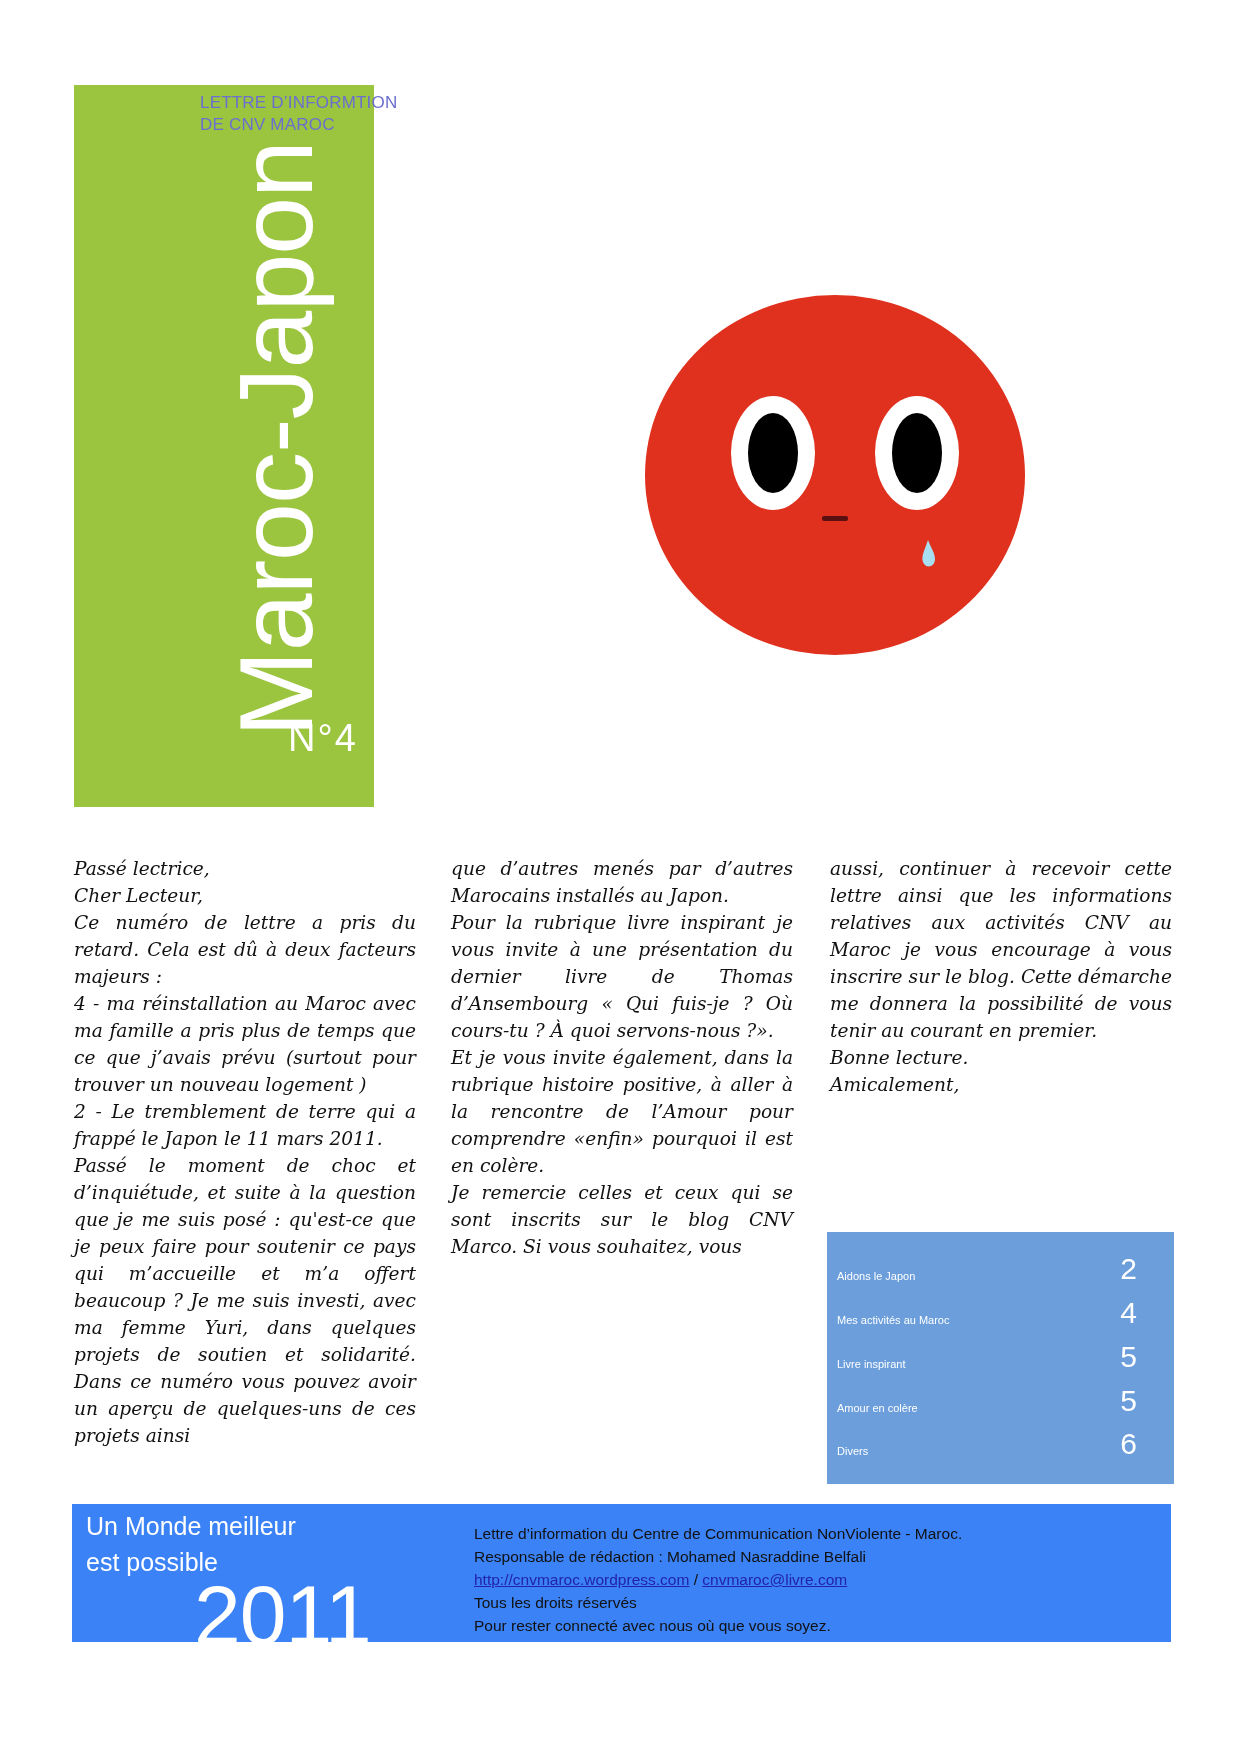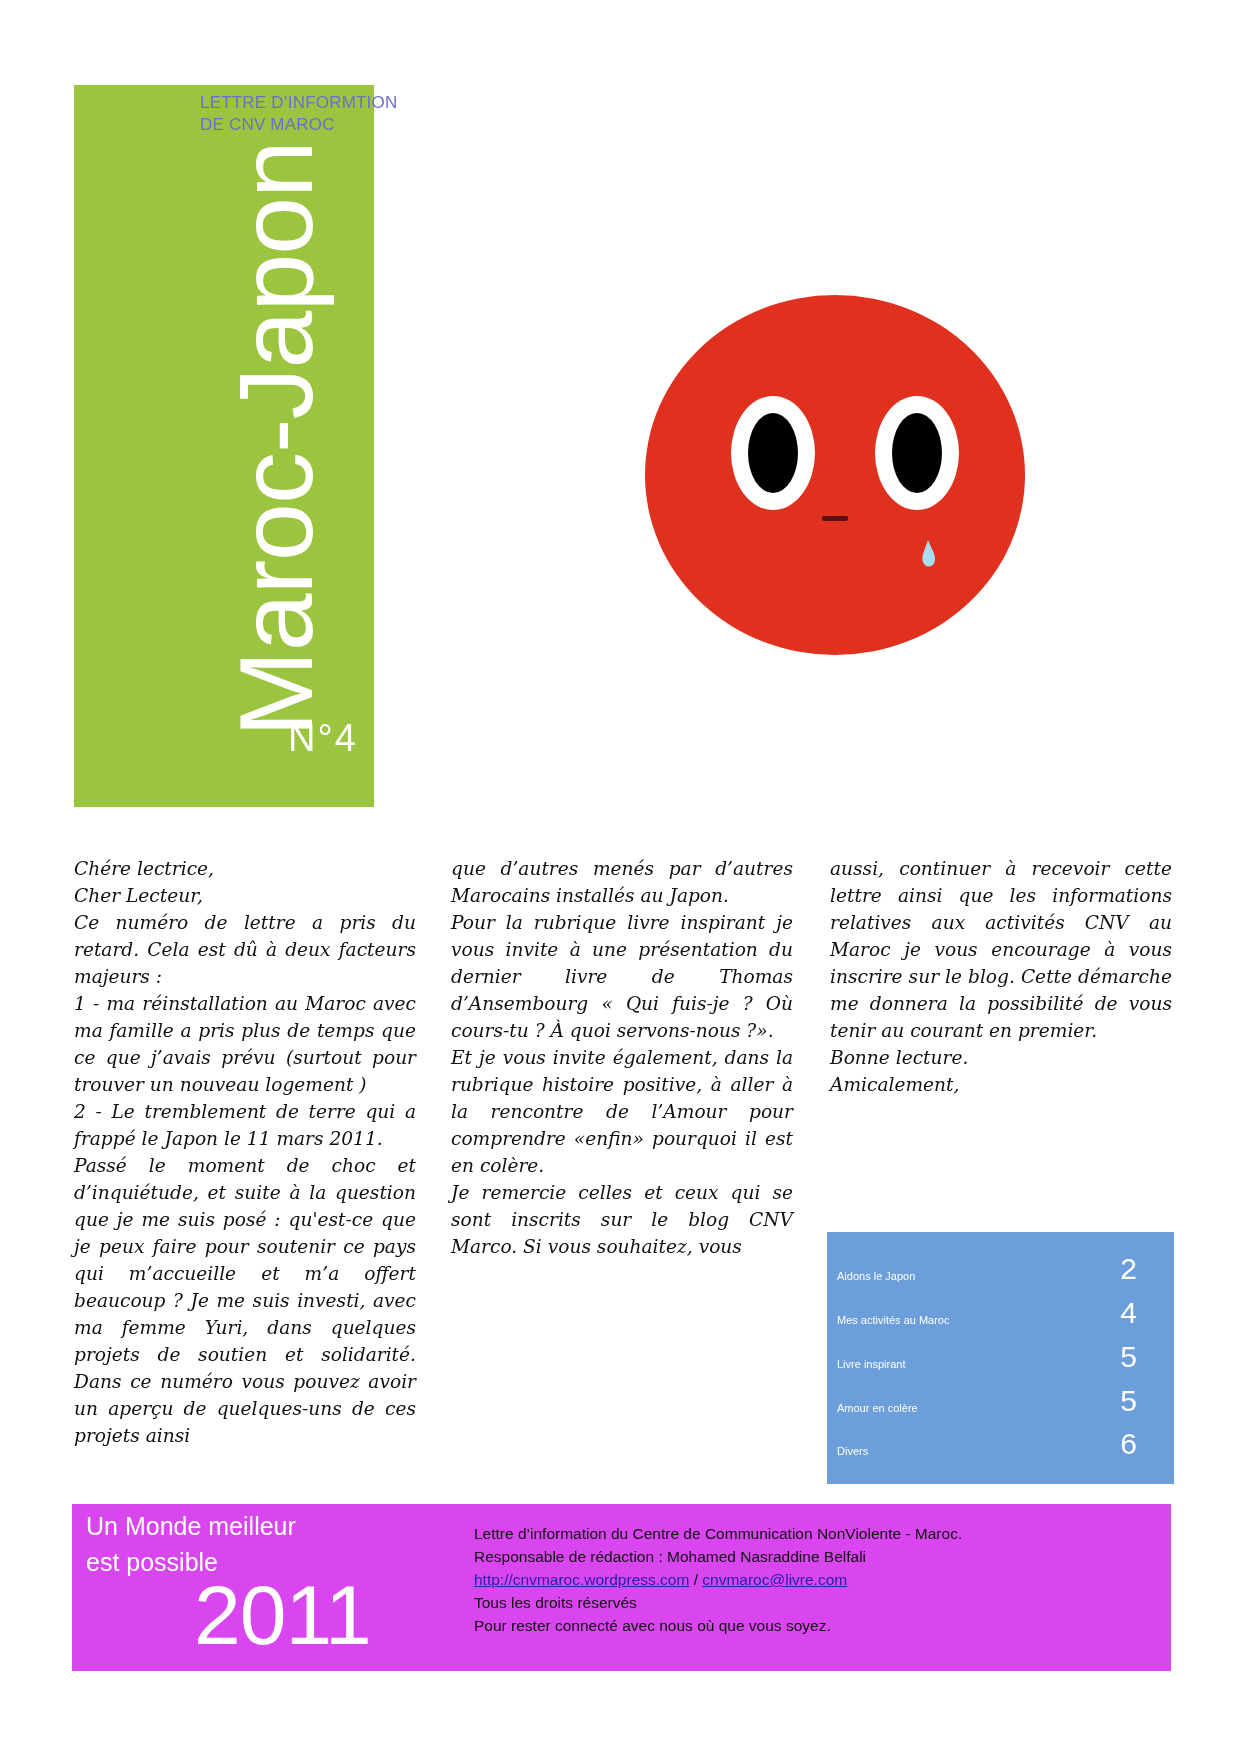--- a/index.html
+++ b/index.html
@@ -44,21 +44,21 @@
     .toc-label {
       position: absolute; left: 0; bottom: 4px; color: #ffffff;
       font-family: "Liberation Sans", sans-serif; font-size: 11px;
     }
     .toc-num {
       position: absolute; right: 0; bottom: 0; color: #ffffff;
       font-family: "Liberation Sans", sans-serif; font-size: 30px; line-height: 34px;
     }
 
     .footer {
-      position: absolute; left: 72px; top: 1504px; width: 1099px; height: 167px; background: #d946ef;
+      position: absolute; left: 72px; top: 1504px; width: 1099px; height: 138px; background: #3b82f6;
     }
     .slogan {
       position: absolute; left: 14px; top: 4px; color: #ffffff;
       font-family: "Liberation Sans", sans-serif; font-size: 25px; line-height: 36px; white-space: pre-line;
     }
     .year {
       position: absolute; left: 122px; top: 66px; color: #ffffff;
       font-family: "Liberation Sans", sans-serif; font-size: 84px; line-height: 90px; letter-spacing: -1px;
     }
     .info {
@@ -82,24 +82,24 @@
   <ellipse cx="195" cy="185" rx="190" ry="180" fill="#e0301e"></ellipse>
   <ellipse cx="133" cy="163" rx="42" ry="57" fill="#ffffff"></ellipse>
   <ellipse cx="133" cy="163" rx="25" ry="40" fill="#000000"></ellipse>
   <ellipse cx="277" cy="163" rx="42" ry="57" fill="#ffffff"></ellipse>
   <ellipse cx="277" cy="163" rx="25" ry="40" fill="#000000"></ellipse>
   <rect x="182" y="226" width="26" height="5" rx="2" fill="#5a1010"></rect>
   <path d="M288 250 C284 262 280 268 284 274 C288 279 295 276 295 269 C295 263 291 258 288 250 Z" fill="#a8dff0"></path>
 </svg>
 
 <div class="col col1">
-  <p>Chére lectrice,</p>
+  <p>Passé lectrice,</p>
   <p>Cher Lecteur,</p>
   <p>Ce numéro de lettre a pris du retard. Cela est dû à deux facteurs majeurs :</p>
-  <p>1 - ma réinstallation au Maroc avec ma famille a pris plus de temps que ce que j’avais prévu (surtout pour trouver un nouveau logement )</p>
+  <p>4 - ma réinstallation au Maroc avec ma famille a pris plus de temps que ce que j’avais prévu (surtout pour trouver un nouveau logement )</p>
   <p>2 - Le tremblement de terre qui a frappé le Japon le 11 mars 2011.</p>
   <p>Passé le moment de choc et d’inquiétude, et suite à la question que je me suis posé : qu'est-ce que je peux faire pour soutenir ce pays qui m’accueille et m’a offert beaucoup ? Je me suis investi, avec ma femme Yuri, dans quelques projets de soutien et solidarité. Dans ce numéro vous pouvez avoir un aperçu de quelques-uns de ces projets ainsi</p>
 </div>
 
 <div class="col col2">
   <p>que d’autres menés par d’autres Marocains installés au Japon.</p>
   <p>Pour la rubrique livre inspirant je vous invite à une présentation du dernier livre de Thomas d’Ansembourg « Qui fuis-je ? Où cours-tu ? À quoi servons-nous ?».</p>
   <p>Et je vous invite également, dans la rubrique histoire positive, à aller à la rencontre de l’Amour pour comprendre «enfin» pourquoi il est en colère.</p>
   <p>Je remercie celles et ceux qui se sont inscrits sur le blog CNV Marco. Si vous souhaitez, vous</p>
 </div>

